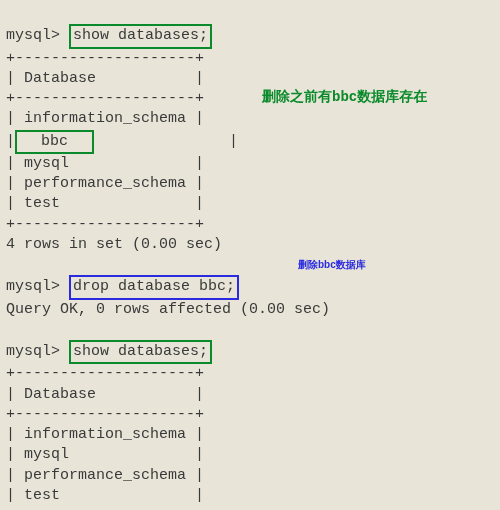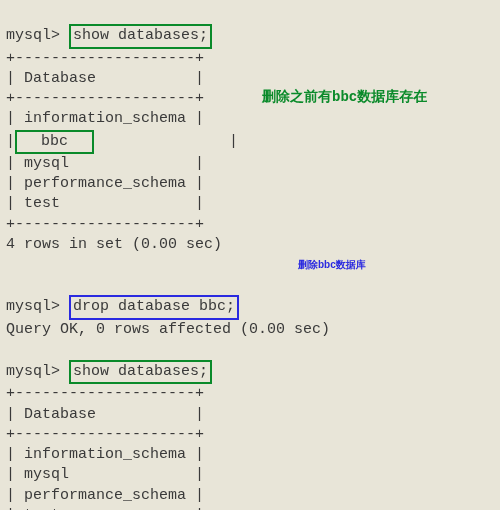--- a/index.html
+++ b/index.html
@@ -21,21 +21,20 @@
   .cmd-box-green {
     border: 2px solid #0a8a2a;
     padding: 0 2px;
     display: inline-block;
     font-family: Liberation Mono, monospace;
   }
   .cmd-box-blue {
     border: 2px solid #2a2ae0;
     padding: 0 2px;
     display: inline-block;
-    margin-top: 20px;
   }
   .db-box {
     border: 2px solid #0a8a2a;
     padding: 0 15px;
     display: inline-block;
   }
   .anno-green {
     position: absolute;
     color: #0a8a2a;
     font-family: "Microsoft YaHei", "SimHei", sans-serif;

